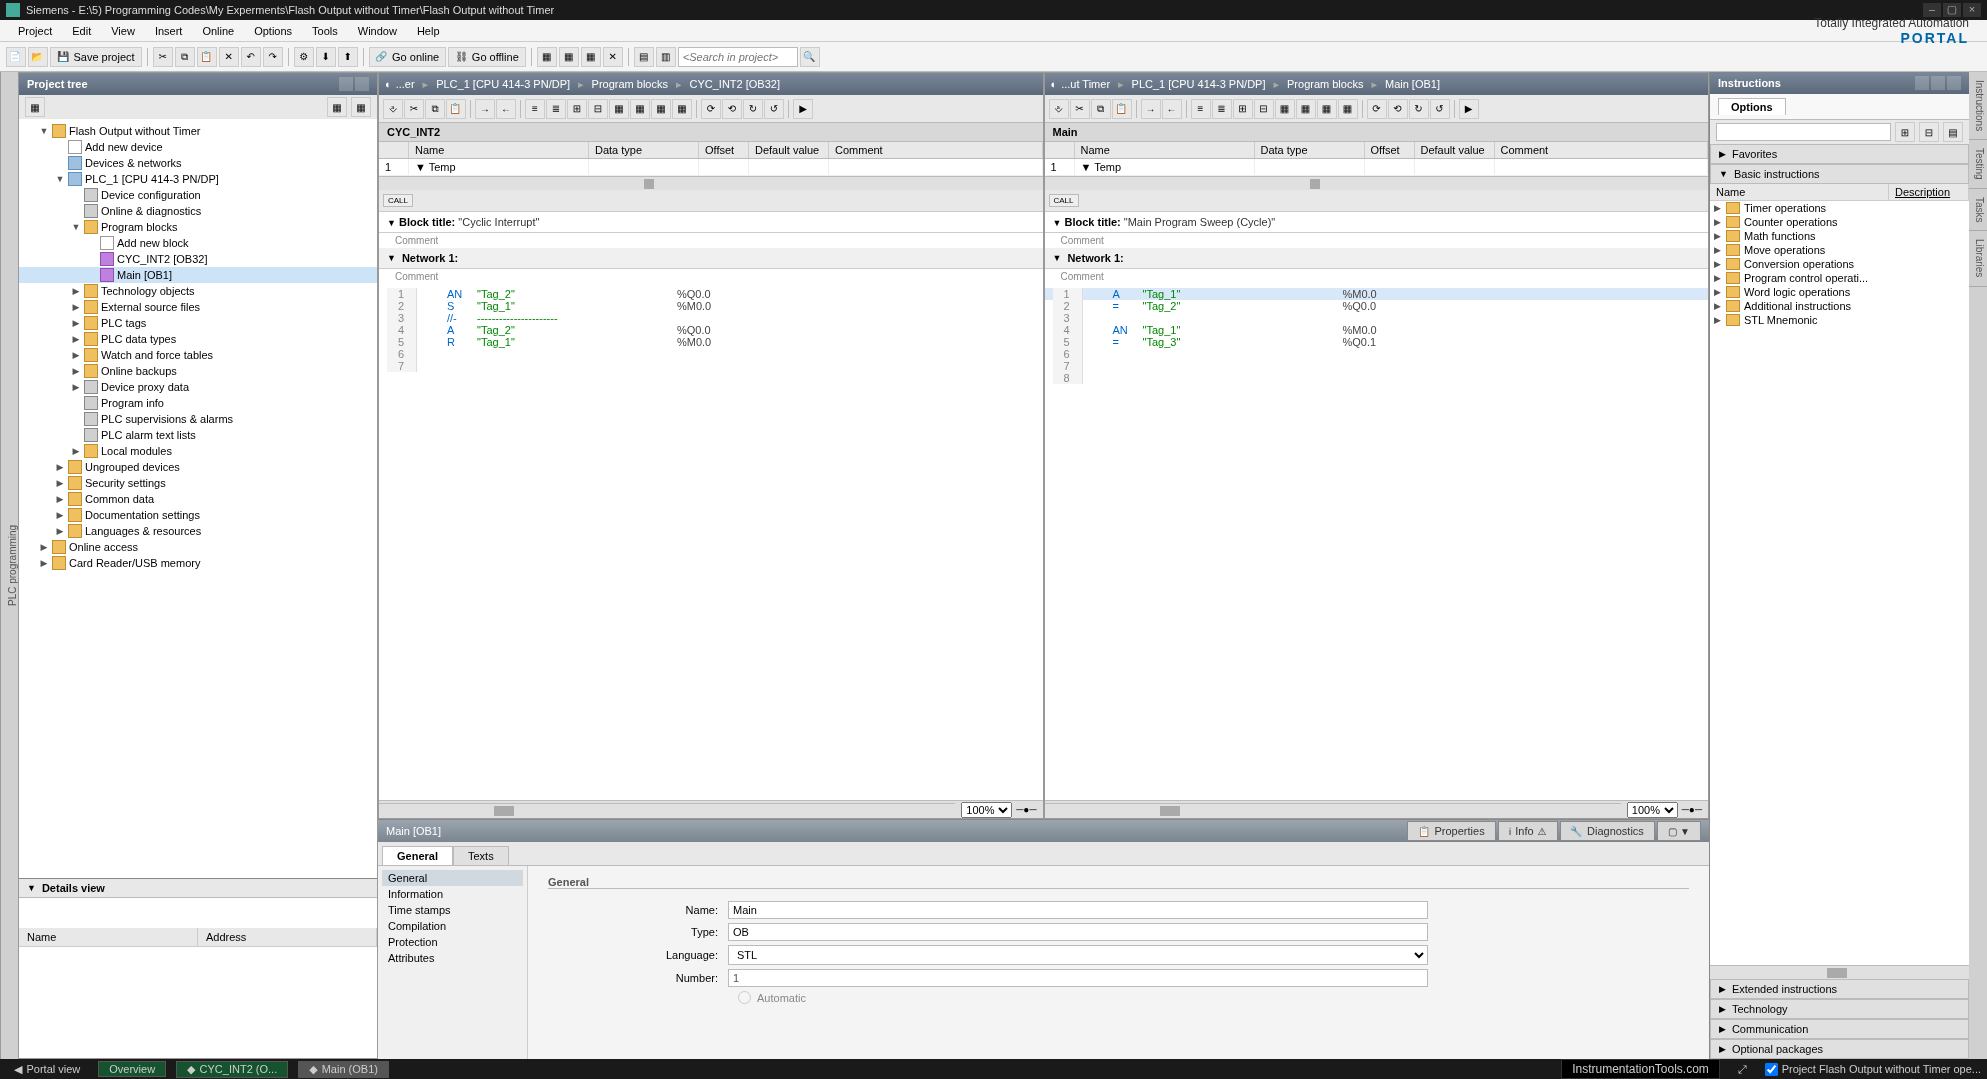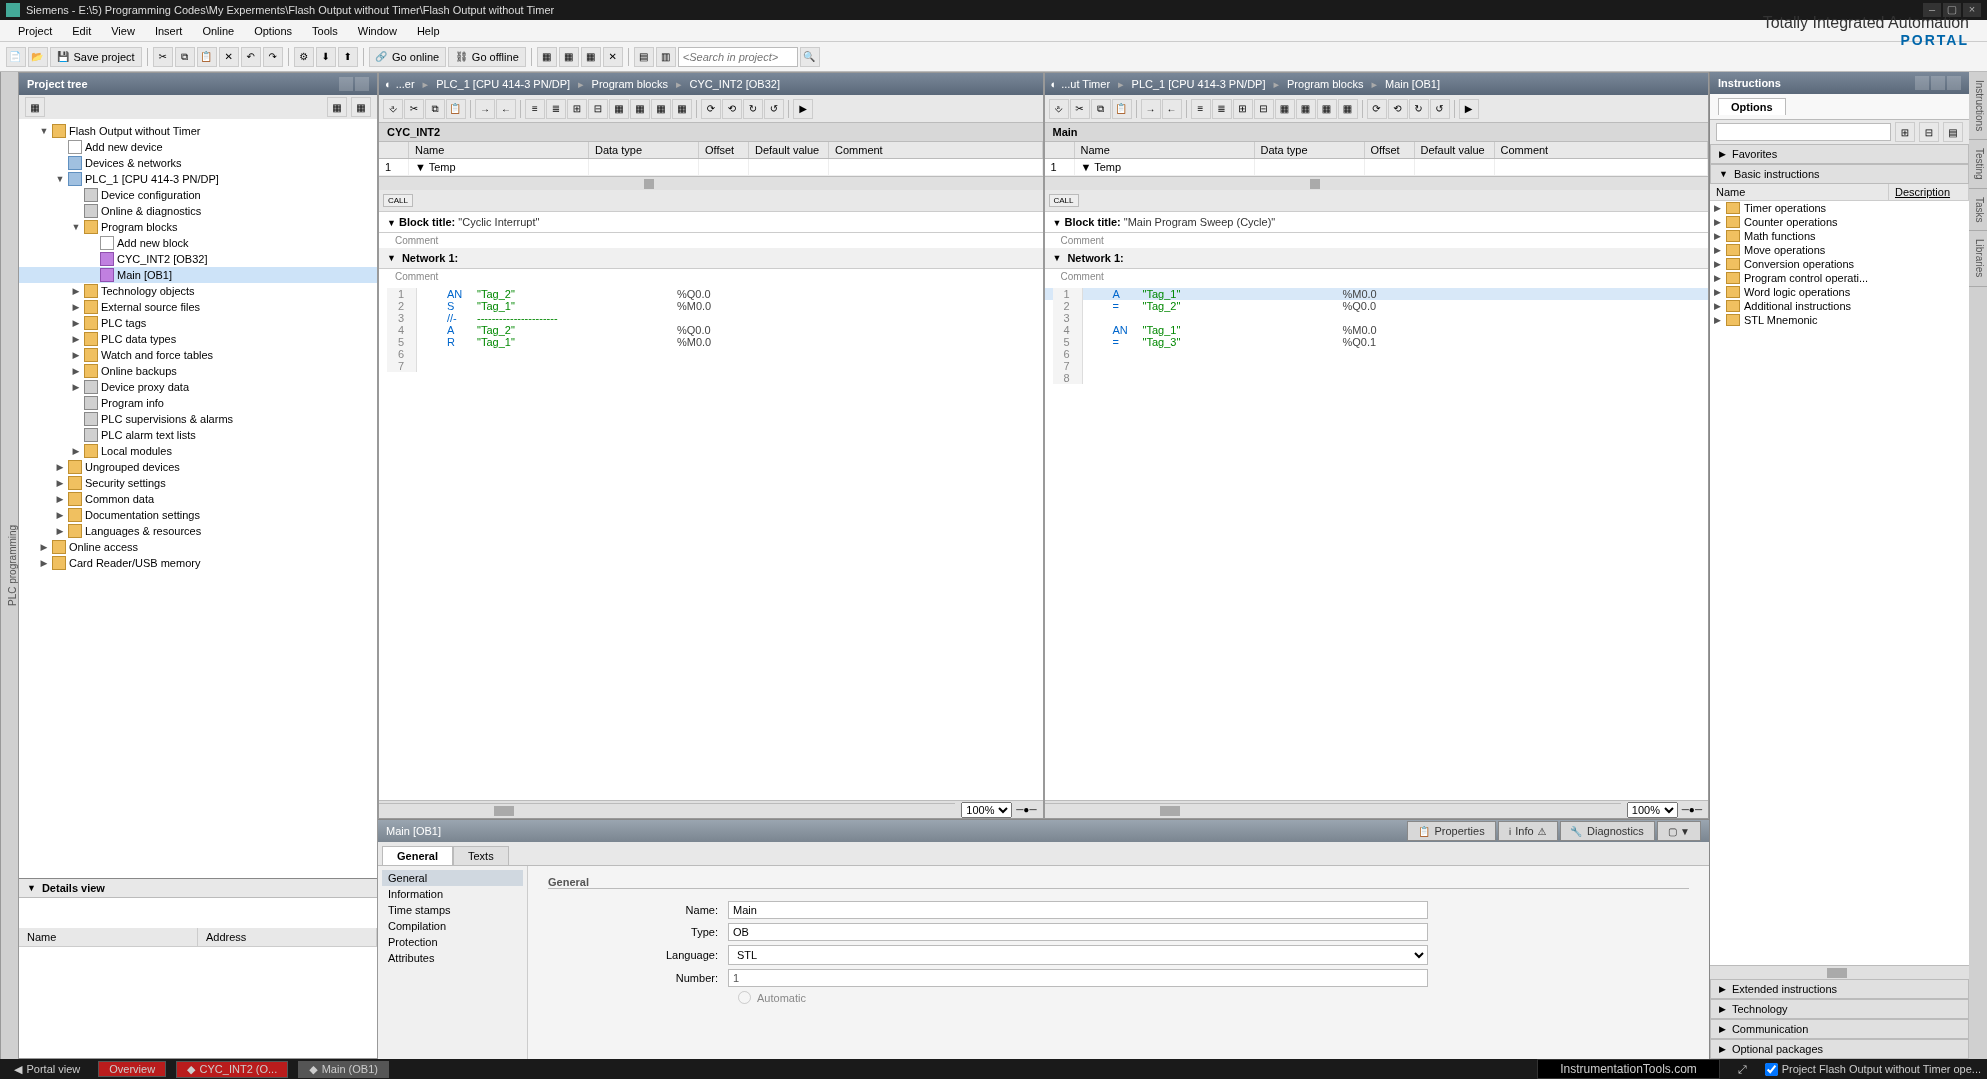--- a/index.html
+++ b/index.html
@@ -8,21 +8,21 @@
 
 .titlebar { background: #1a1a1a; color: #ddd; height: 20px; display: flex; align-items: center; padding: 0 6px; }
 .titlebar .icon { width: 14px; height: 14px; background: #4a9; margin-right: 6px; }
 .winbtns { margin-left: auto; display: flex; gap: 2px; }
 .winbtn { width: 18px; height: 14px; background: #333; color: #aaa; text-align: center; line-height: 12px; cursor: pointer; }
 
 
 .menubar { background: #f4f4f4; height: 22px; display: flex; align-items: center; padding: 0 8px; border-bottom: 1px solid #ccc; }
 .menubar span { padding: 0 10px; cursor: pointer; }
 .branding { margin-left: auto; text-align: right; padding-right: 10px; }
-.branding .line1 { font-size: 16px; color: #333; }
+.branding .line1 { font-size: 12px; color: #333; }
 .branding .line2 { font-size: 14px; color: #06a; font-weight: bold; letter-spacing: 2px; }
 
 
 .toolbar { background: #f4f4f4; height: 30px; display: flex; align-items: center; padding: 0 6px; gap: 2px; border-bottom: 1px solid #bbb; }
 .tbtn { width: 20px; height: 20px; background: #e8e8e8; border: 1px solid #ccc; cursor: pointer; display:flex; align-items:center; justify-content:center; font-size:10px; }
 .tbtn.txt { width: auto; padding: 0 6px; gap: 4px; }
 .tsep { width: 1px; height: 18px; background: #bbb; margin: 0 3px; }
 .searchbox { width: 120px; height: 20px; border: 1px solid #bbb; padding: 0 4px; color: #888; font-style: italic; }
 
 
@@ -115,22 +115,22 @@
 .instr-list { flex: 1; background: #fff; overflow: auto; }
 .instr-head { display: flex; background: #e8e8e8; border-bottom: 1px solid #ccc; font-size: 10px; }
 .instr-head div { padding: 2px 6px; border-right: 1px solid #ccc; }
 .instr-row { display: flex; align-items: center; padding: 1px 4px; cursor: pointer; }
 .instr-row .chev { width: 12px; font-size: 9px; color: #555; }
 .instr-row .iicon { width: 14px; height: 12px; background: #f0c060; border: 1px solid #c09030; margin-right: 4px; }
 
 
 .statusbar { height: 20px; background: #1a1a1a; color: #ccc; display: flex; align-items: center; padding: 0 6px; gap: 10px; font-size: 11px; }
 .statusbar .sitem { display: flex; align-items: center; gap: 4px; padding: 0 8px; cursor:pointer; }
-.statusbar .sitem.tab { background: #b91c1c; border: 1px solid #555; padding: 1px 10px; }
-.statusbar .watermark { margin-left: auto; background: #000; padding: 2px 22px; border: 1px solid #333; font-size: 12px; }
+.statusbar .sitem.tab { background: #14532d; border: 1px solid #555; padding: 1px 10px; }
+.statusbar .watermark { margin-left: auto; background: #000; padding: 2px 10px; border: 1px solid #333; font-size: 12px; }
 .statusbar .chk { display: flex; align-items: center; gap: 4px; }
 
 .details-panel { height: 180px; border-top: 1px solid #888; background: #fff; }
 .details-head { background: #e8e8e8; padding: 3px 8px; font-weight: bold; border-bottom: 1px solid #bbb; display:flex; align-items:center;}
 .details-cols { display: flex; background: #e8e8e8; border-bottom: 1px solid #ccc; }
 .details-cols div { padding: 3px 8px; border-right: 1px solid #ccc; flex: 1; }
 </style>
 </head>
 <body>
 

